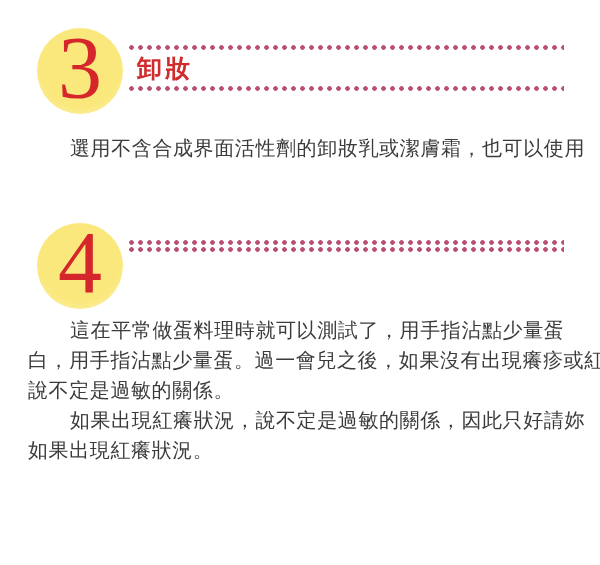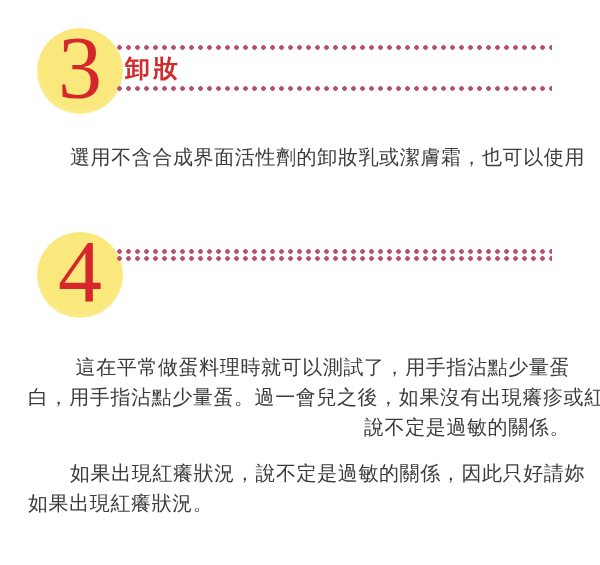--- a/index.html
+++ b/index.html
@@ -37,21 +37,21 @@
   .badge-num {
     font-family: "Liberation Serif", "DejaVu Serif", serif;
     font-size: 88px;
     line-height: 86px;
     font-weight: 500;
     color: var(--number-red, #d4262b);
     transform: translateY(-3px);
   }
   .rules {
     position: absolute;
-    left: 116px; top: 16px;
+    left: 128px; top: 16px;
     width: 436px;
   }
   .dot-row {
     height: 7px;
     background-image: radial-gradient(circle at 3.5px 3.5px,
                       var(--dot-pink, #b94f71) 2px, rgba(0,0,0,0) 2.6px);
     background-size: 9px 7px;
     background-repeat: repeat-x;
     background-position: left center;
   }
@@ -67,23 +67,23 @@
 
   
   .para {
     margin-left: 28px;
     margin-right: 30px;
     font-size: 20px;
     line-height: 30px;
     letter-spacing: 0.6px;
     color: var(--body-text, #3b3b3b);
   }
-  .sec-3 .para { margin-top: 26px; }
-  .sec-4 .para.first { margin-top: 32px; text-align: right; }
-  .sec-4 .para.second { margin-top: 16px; }
+  .sec-3 .para { margin-top: 17px; }
+  .sec-4 .para.first { margin-top: 4px; }
+  .sec-4 .para.second { margin-top: 0; }
   .line { white-space: nowrap; }
   .line.indent { text-indent: 42px; }
 </style>
 </head>
 <body>
 
 <div class="page">
 
   <section class="section sec-3">
     <header class="sec-header">

